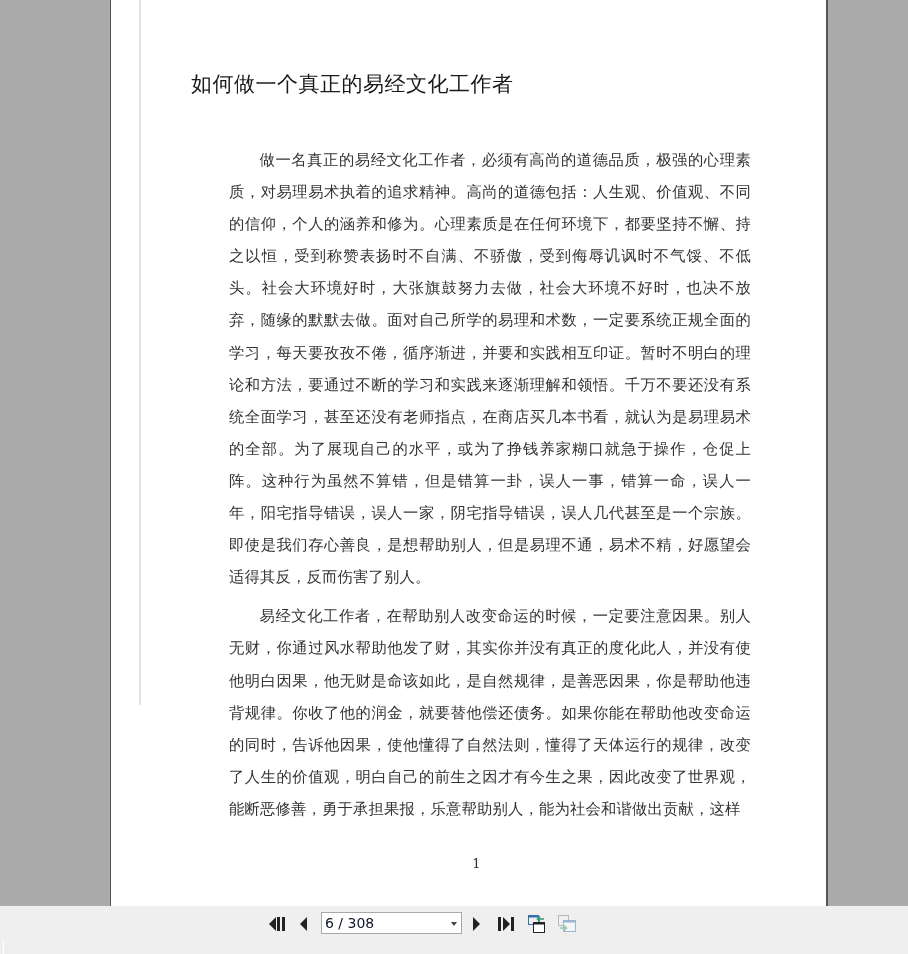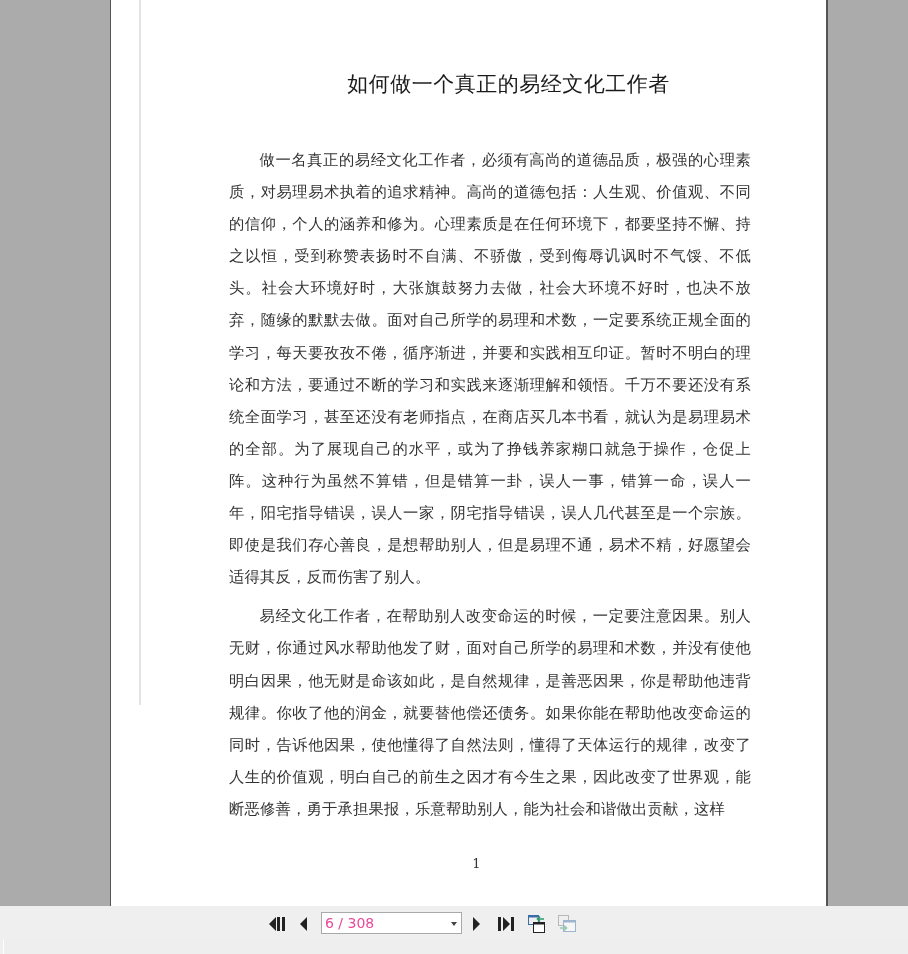--- a/index.html
+++ b/index.html
@@ -35,21 +35,21 @@
       top: 0;
       width: 2px;
       height: 705px;
       background: #e4e4e4;
     }
     .doc-title {
       position: absolute;
       left: 0;
       width: 100%;
       top: 70px;
-      text-align: center;
+      text-align: left;
       font-family: "DejaVu Sans", sans-serif;
       font-size: 21px;
       color: #1a1a1a;
       letter-spacing: 0.5px;
       padding-left: 80px;
       box-sizing: border-box;
     }
     .body-text {
       position: absolute;
       left: 111px;
@@ -110,21 +110,21 @@
       position: absolute;
       left: 321px;
       top: 6px;
       width: 141px;
       height: 22px;
       background: #ffffff;
       border: 1px solid #a9a9a9;
       box-sizing: border-box;
       font-family: "DejaVu Sans", sans-serif;
       font-size: 14px;
-      color: #ec4899;
+      color: #0f172a;
       line-height: 20px;
       padding-left: 3px;
     }
     .page-select .caret {
       position: absolute;
       right: 4px;
       top: 9px;
       width: 0; height: 0;
       border-left: 3px solid transparent;
       border-right: 3px solid transparent;
@@ -133,21 +133,21 @@
   </style>
 </head>
 <body>
 
 <div class="viewer">
   <div class="page">
     <div class="margin-line"></div>
     <div class="doc-title">如何做一个真正的易经文化工作者</div>
     <div class="body-text">
       <p>做一名真正的易经文化工作者，必须有高尚的道德品质，极强的心理素质，对易理易术执着的追求精神。高尚的道德包括：人生观、价值观、不同的信仰，个人的涵养和修为。心理素质是在任何环境下，都要坚持不懈、持之以恒，受到称赞表扬时不自满、不骄傲，受到侮辱讥讽时不气馁、不低头。社会大环境好时，大张旗鼓努力去做，社会大环境不好时，也决不放弃，随缘的默默去做。面对自己所学的易理和术数，一定要系统正规全面的学习，每天要孜孜不倦，循序渐进，并要和实践相互印证。暂时不明白的理论和方法，要通过不断的学习和实践来逐渐理解和领悟。千万不要还没有系统全面学习，甚至还没有老师指点，在商店买几本书看，就认为是易理易术的全部。为了展现自己的水平，或为了挣钱养家糊口就急于操作，仓促上阵。这种行为虽然不算错，但是错算一卦，误人一事，错算一命，误人一年，阳宅指导错误，误人一家，阴宅指导错误，误人几代甚至是一个宗族。即使是我们存心善良，是想帮助别人，但是易理不通，易术不精，好愿望会适得其反，反而伤害了别人。</p>
-      <p>易经文化工作者，在帮助别人改变命运的时候，一定要注意因果。别人无财，你通过风水帮助他发了财，面对自己所学的易理和术数，并没有使他明白因果，他无财是命该如此，是自然规律，是善恶因果，你是帮助他违背规律。你收了他的润金，就要替他偿还债务。如果你能在帮助他改变命运的同时，告诉他因果，使他懂得了自然法则，懂得了天体运行的规律，改变了人生的价值观，明白自己的前生之因才有今生之果，因此改变了世界观，能断恶修善，勇于承担果报，乐意帮助别人，能为社会和谐做出贡献，这样</p>
+      <p>易经文化工作者，在帮助别人改变命运的时候，一定要注意因果。别人无财，你通过风水帮助他发了财，其实你并没有真正的度化此人，并没有使他明白因果，他无财是命该如此，是自然规律，是善恶因果，你是帮助他违背规律。你收了他的润金，就要替他偿还债务。如果你能在帮助他改变命运的同时，告诉他因果，使他懂得了自然法则，懂得了天体运行的规律，改变了人生的价值观，明白自己的前生之因才有今生之果，因此改变了世界观，能断恶修善，勇于承担果报，乐意帮助别人，能为社会和谐做出贡献，这样</p>
     </div>
     <div class="page-number">1</div>
   </div>
 </div>
 
 <div class="toolbar">
   <div class="tb-btn" style="left:264px;width:24px;">
     <svg width="20" height="18" viewBox="0 0 20 18">
       <polygon points="10,2 3,9 10,16" fill="#222"></polygon>
       <rect x="11" y="2" width="3" height="14" fill="#222"></rect>

